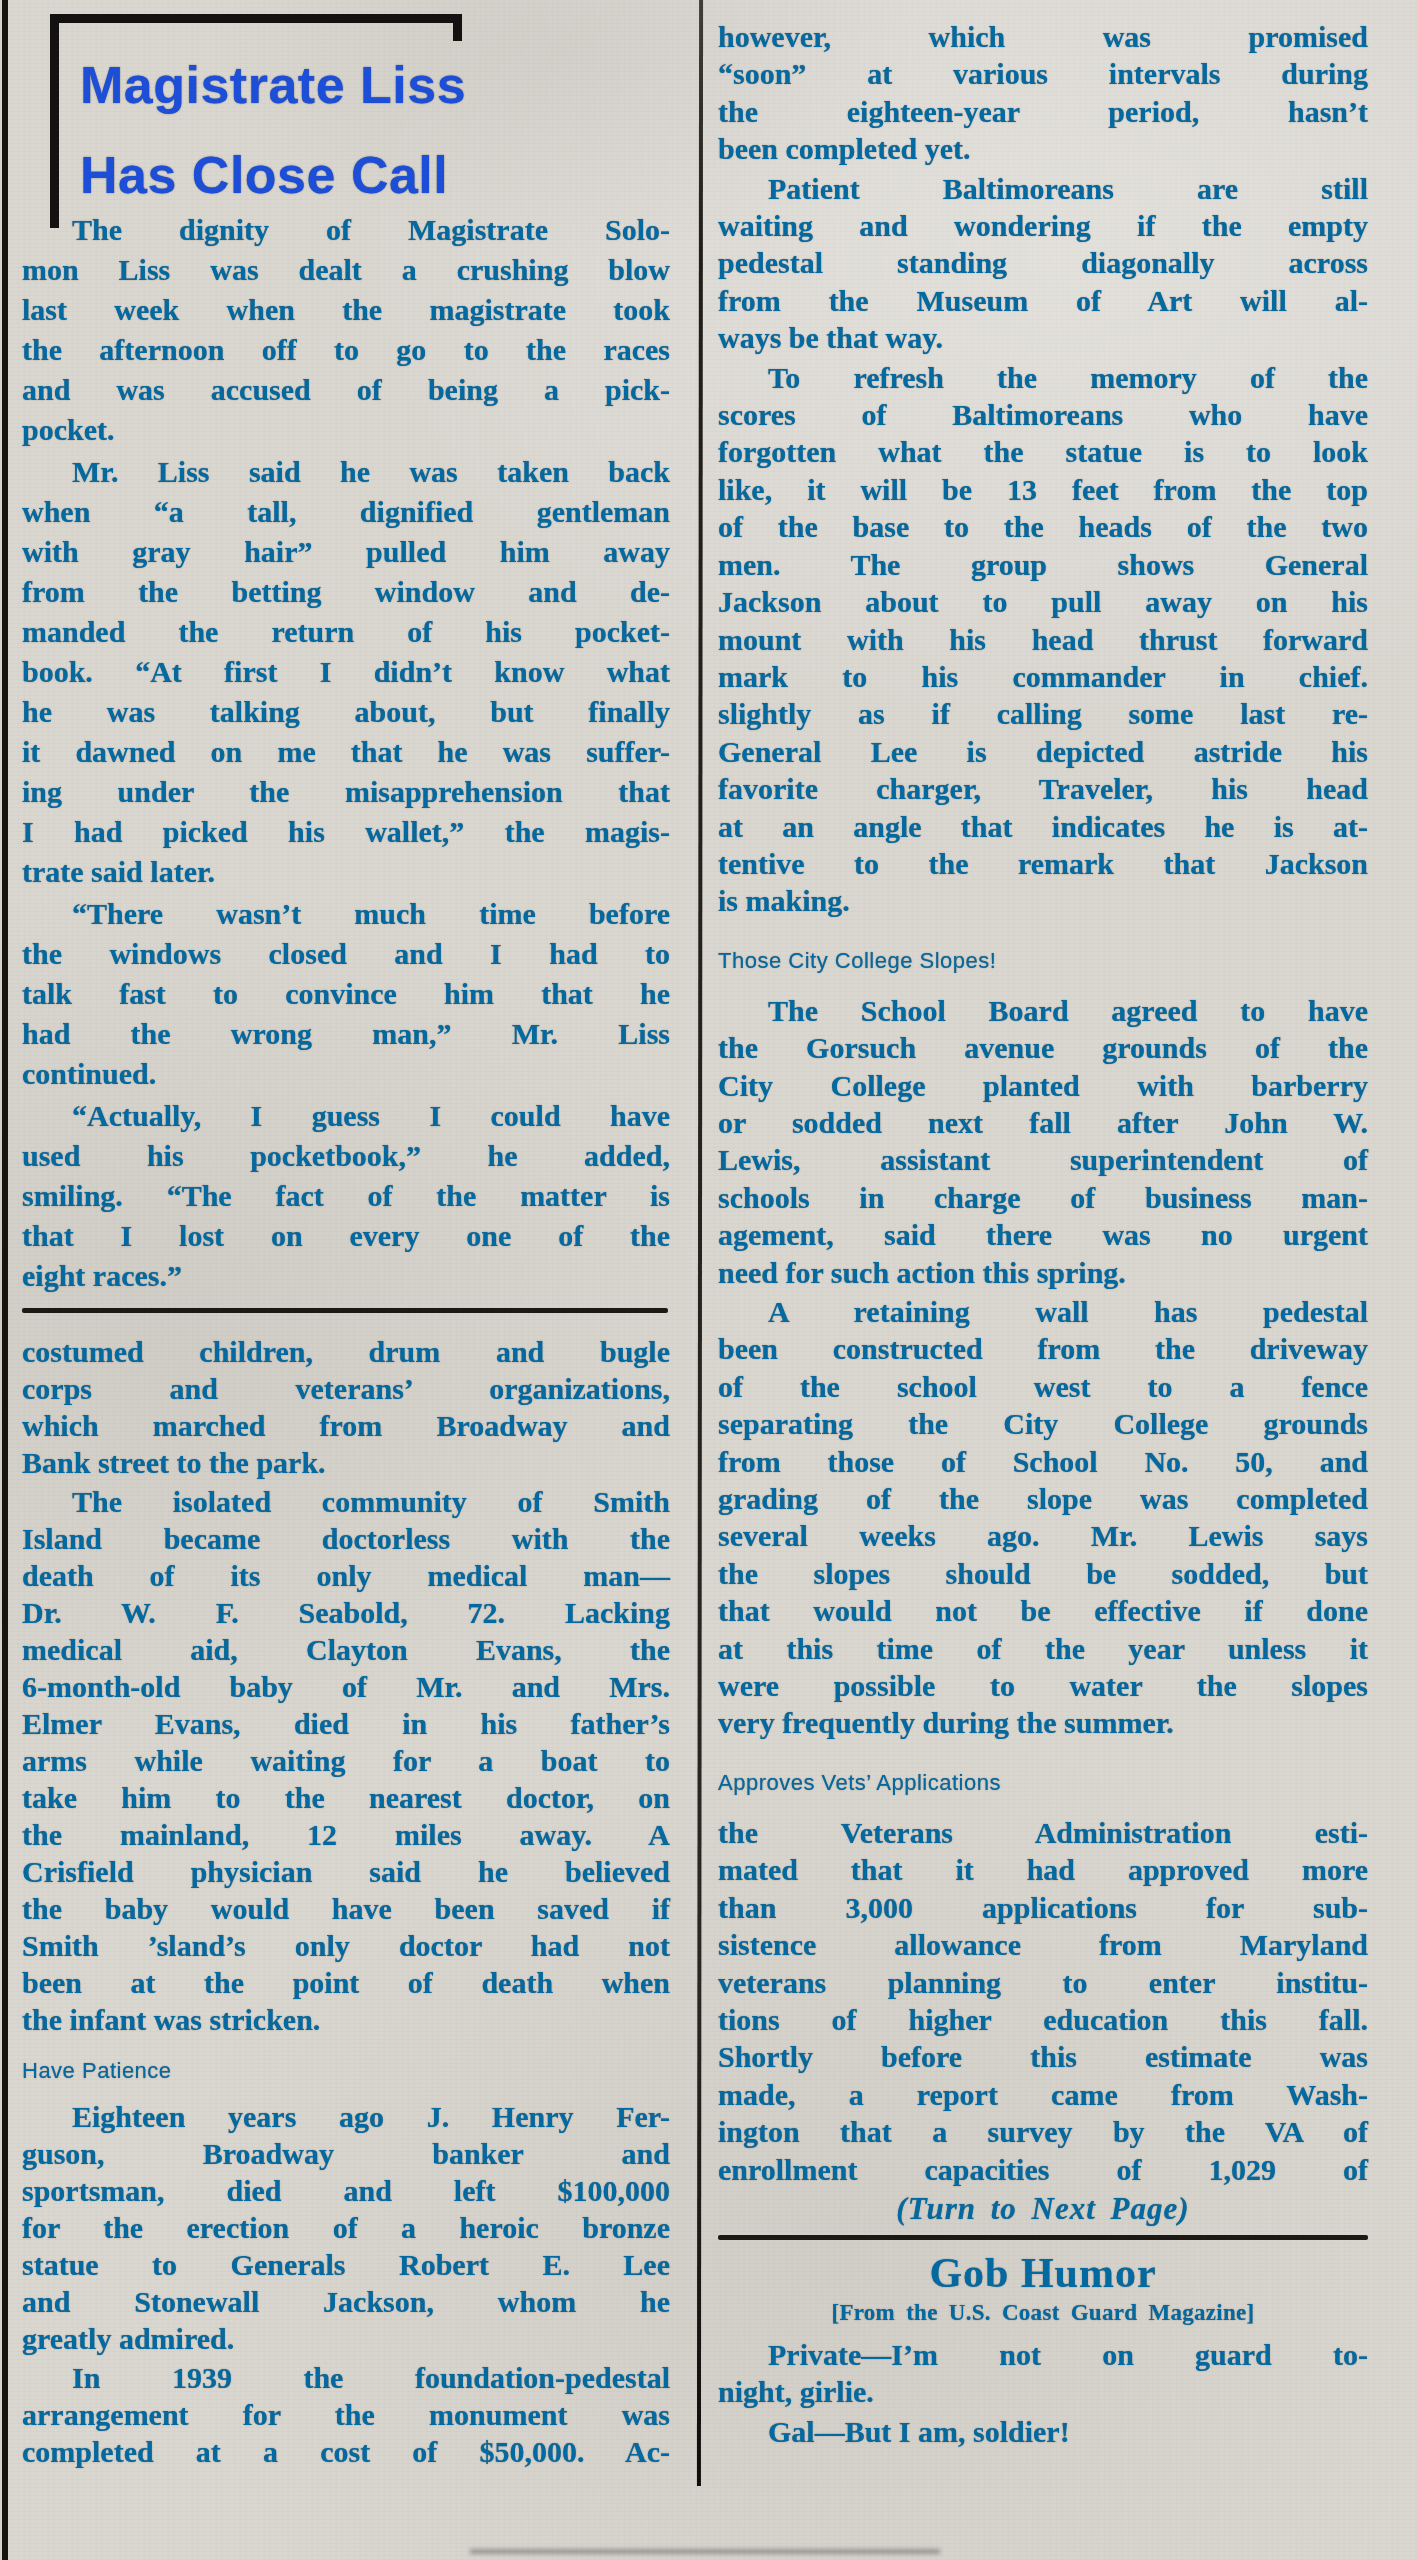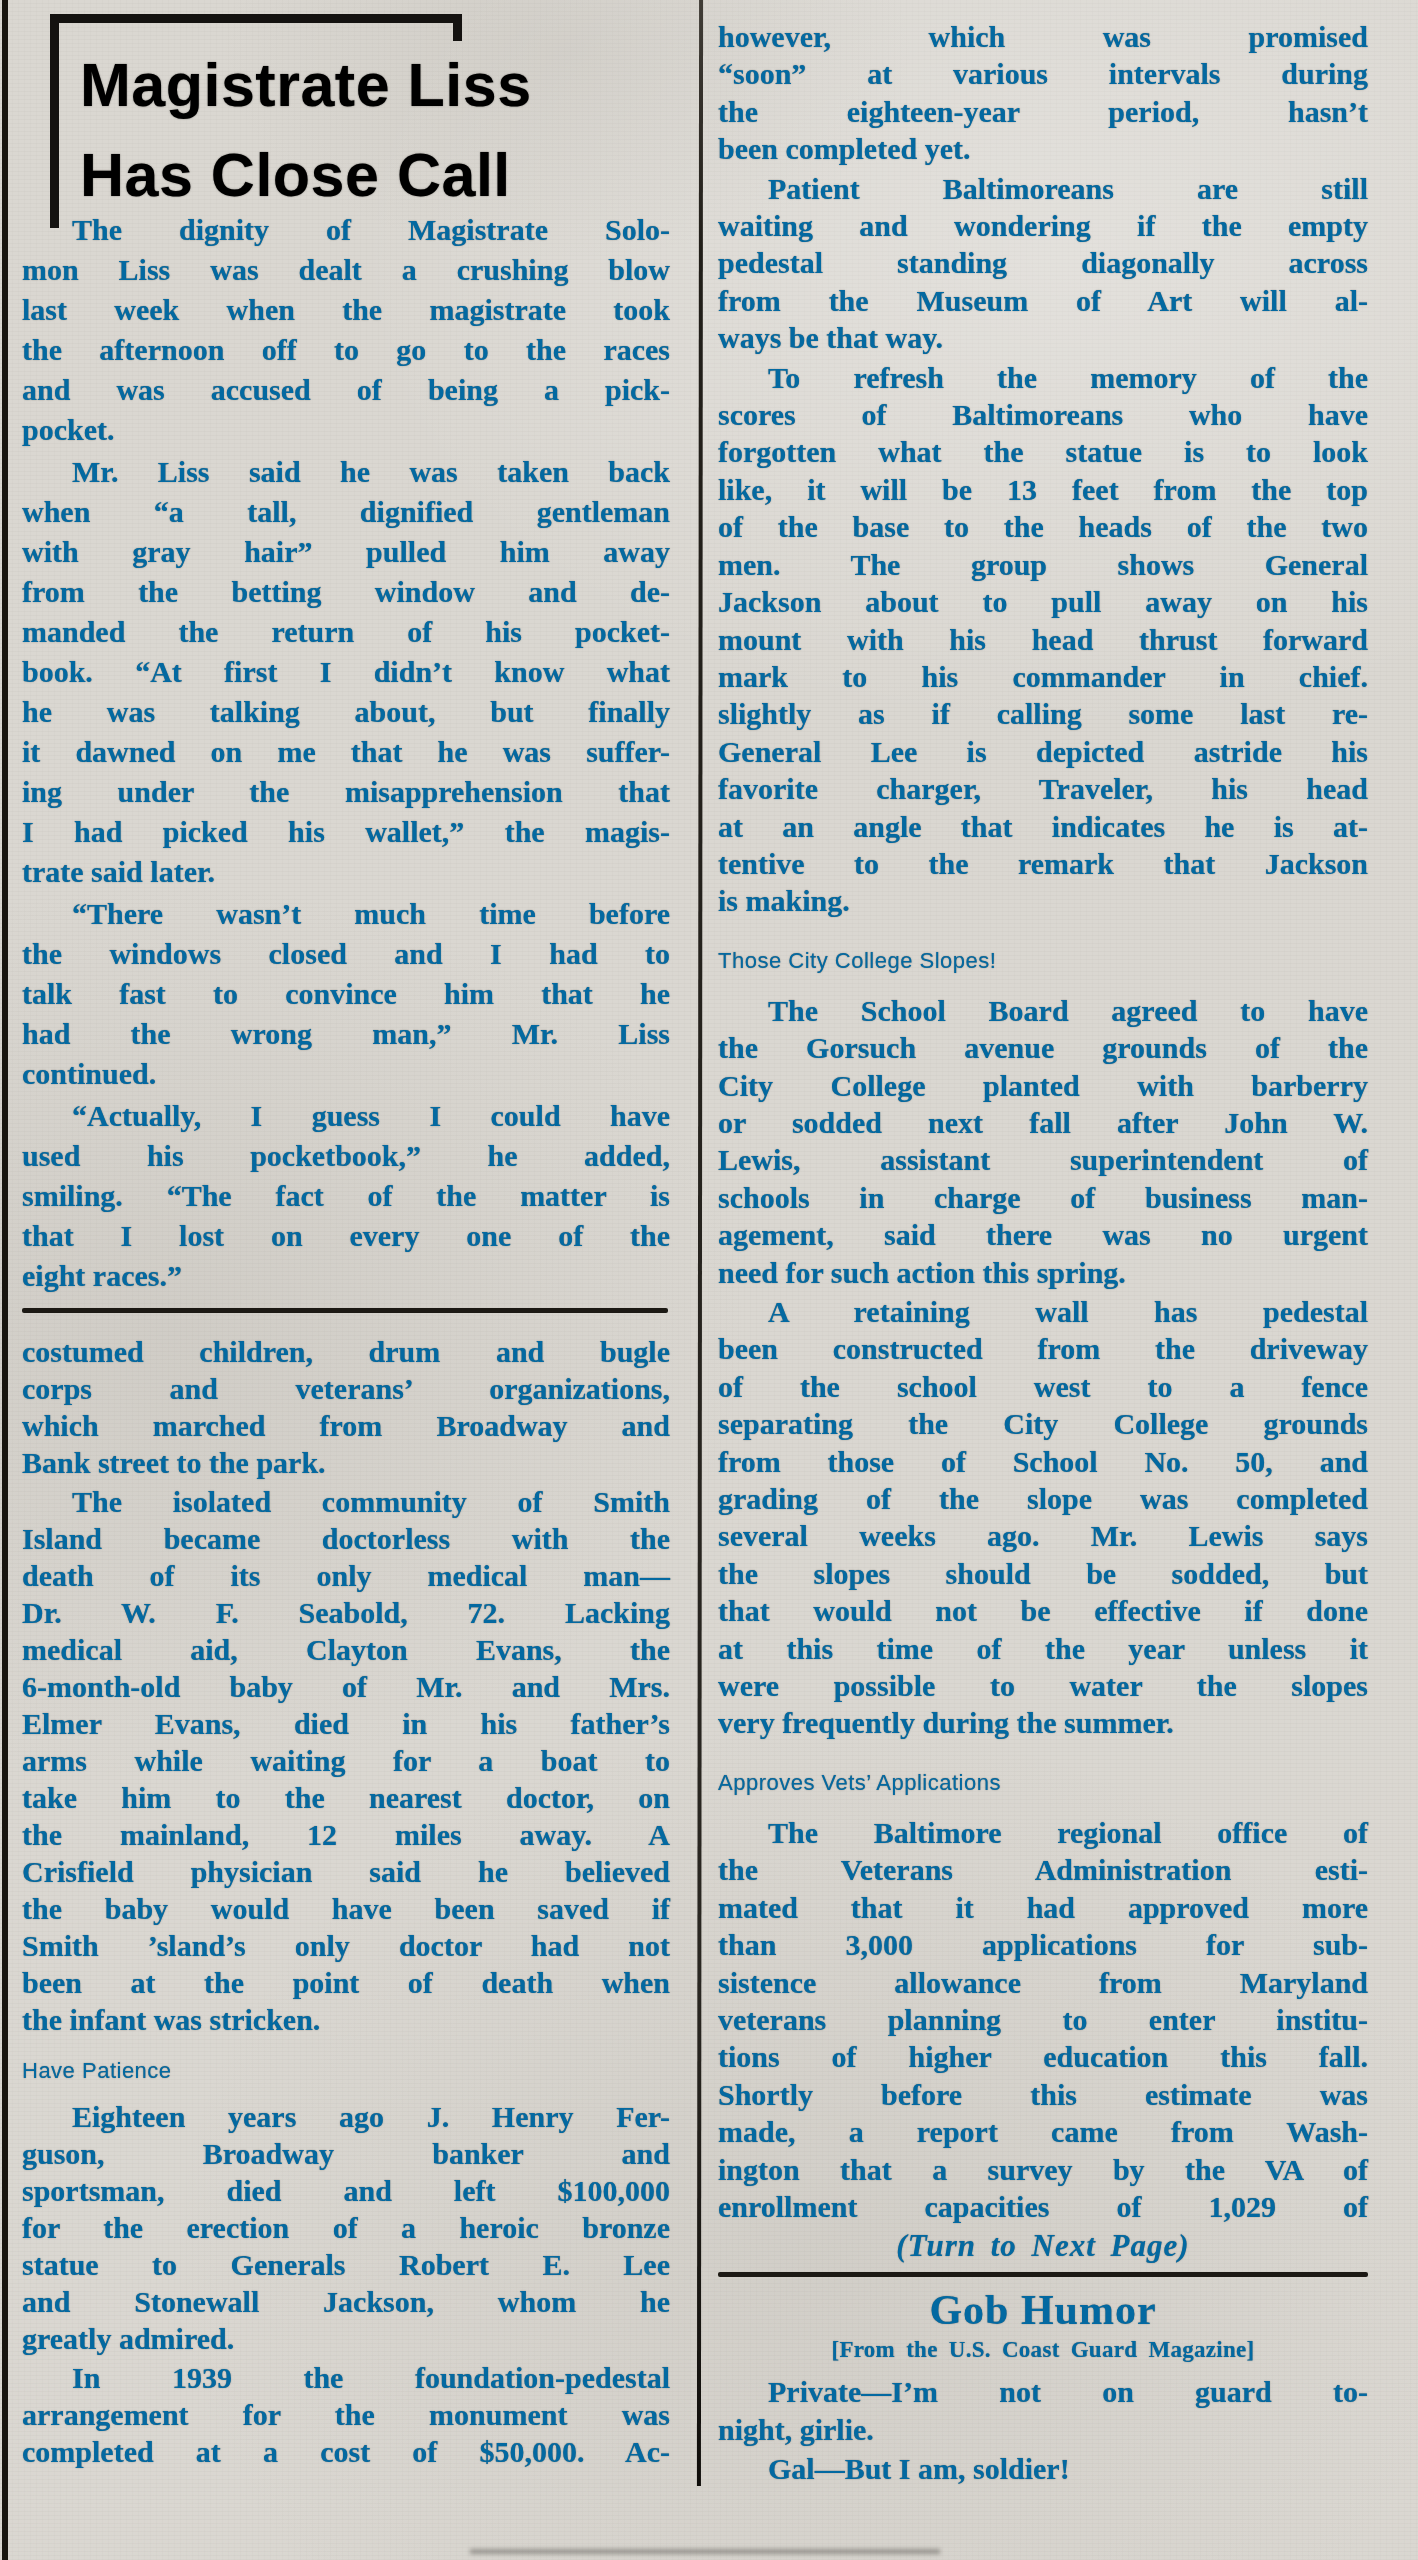--- a/index.html
+++ b/index.html
@@ -30,22 +30,22 @@
 
   
   .hl-bar{position:absolute;background:#141210;z-index:3;}
   .hl-bar-top{left:50px;top:14px;width:412px;height:9px;}
   .hl-bar-tick{left:453px;top:14px;width:9px;height:27px;}
   .hl-bar-side{left:50px;top:14px;width:9px;height:214px;}
 
   .headline{
     position:absolute;left:80px;top:40px;width:480px;z-index:3;
     font-family:"Liberation Sans", sans-serif;font-weight:700;
-    font-size:61px;line-height:90px;letter-spacing:0.5px;white-space:nowrap;
-    color:#000000;text-shadow:0 0 1.5px rgba(25,22,18,0.6);
+    font-size:52px;line-height:90px;letter-spacing:0.5px;white-space:nowrap;
+    color:#1d4ed8;text-shadow:0 0 1.5px rgba(25,22,18,0.6);
   }
 
   .col{position:absolute;z-index:3;font-size:30px;font-weight:700;}
   #col-left{left:22px;top:210px;width:648px;}
   #col-right{left:718px;top:18px;width:650px;}
 
   .para{margin:0 0 2px 0;}
   #col-left .para{line-height:40px;}
   #col-left .para.compact{line-height:37px;}
   #col-right .para{line-height:37.4px;}
@@ -222,21 +222,20 @@
       <div class="line">grading of the slope was completed</div>
       <div class="line">several weeks ago. Mr. Lewis says</div>
       <div class="line">the slopes should be sodded, but</div>
       <div class="line">that would not be effective if done</div>
       <div class="line">at this time of the year unless it</div>
       <div class="line">were possible to water the slopes</div>
       <div class="line nj">very frequently during the summer.</div>
     </div>
     <div class="subhead">Approves Vets’ Applications</div>
     <div class="para">
-      <div class="line indent">The Baltimore regional office of</div>
       <div class="line">the Veterans Administration esti-</div>
       <div class="line">mated that it had approved more</div>
       <div class="line">than 3,000 applications for sub-</div>
       <div class="line">sistence allowance from Maryland</div>
       <div class="line">veterans planning to enter institu-</div>
       <div class="line">tions of higher education this fall.</div>
       <div class="line">Shortly before this estimate was</div>
       <div class="line">made, a report came from Wash-</div>
       <div class="line">ington that a survey by the VA of</div>
       <div class="line">enrollment capacities of 1,029 of</div>

